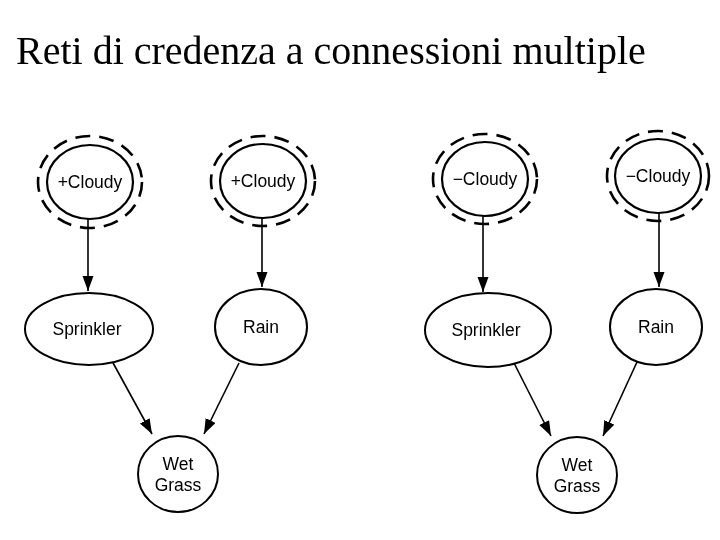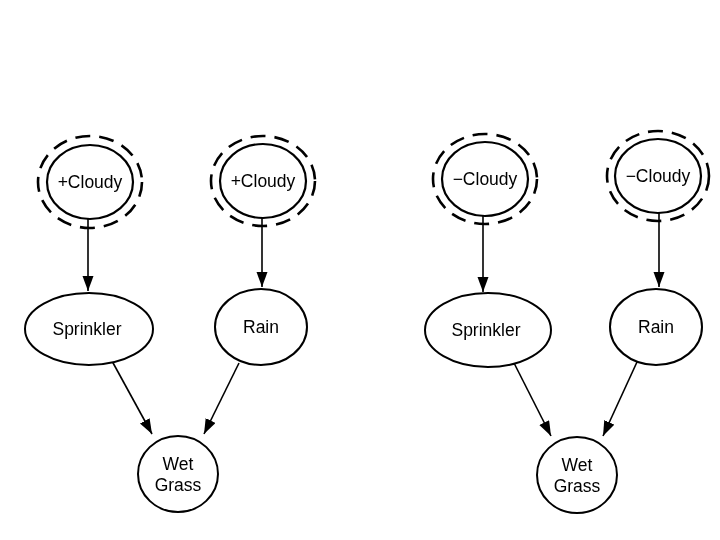--- a/index.html
+++ b/index.html
@@ -39,20 +39,21 @@
     font-family: "Liberation Sans", sans-serif;
     font-size: 17.5px;
     fill: #000000;
   }
 </style>
 </head>
 <body>
 
 <div class="slide">
 
+  <h1 class="slide-title">Reti di credenza a connessioni multiple</h1>
 
   <svg class="diagram-svg" viewBox="0 0 720 540" xmlns="http://www.w3.org/2000/svg">
     <defs>
       <marker id="arrow" markerUnits="userSpaceOnUse" markerWidth="16" markerHeight="12" refX="15" refY="5.5" orient="auto">
         <path d="M0,0 L15,5.5 L0,11 Z" fill="#000000"></path>
       </marker>
     </defs>
 
     <g stroke="#000000" fill="none">
 

